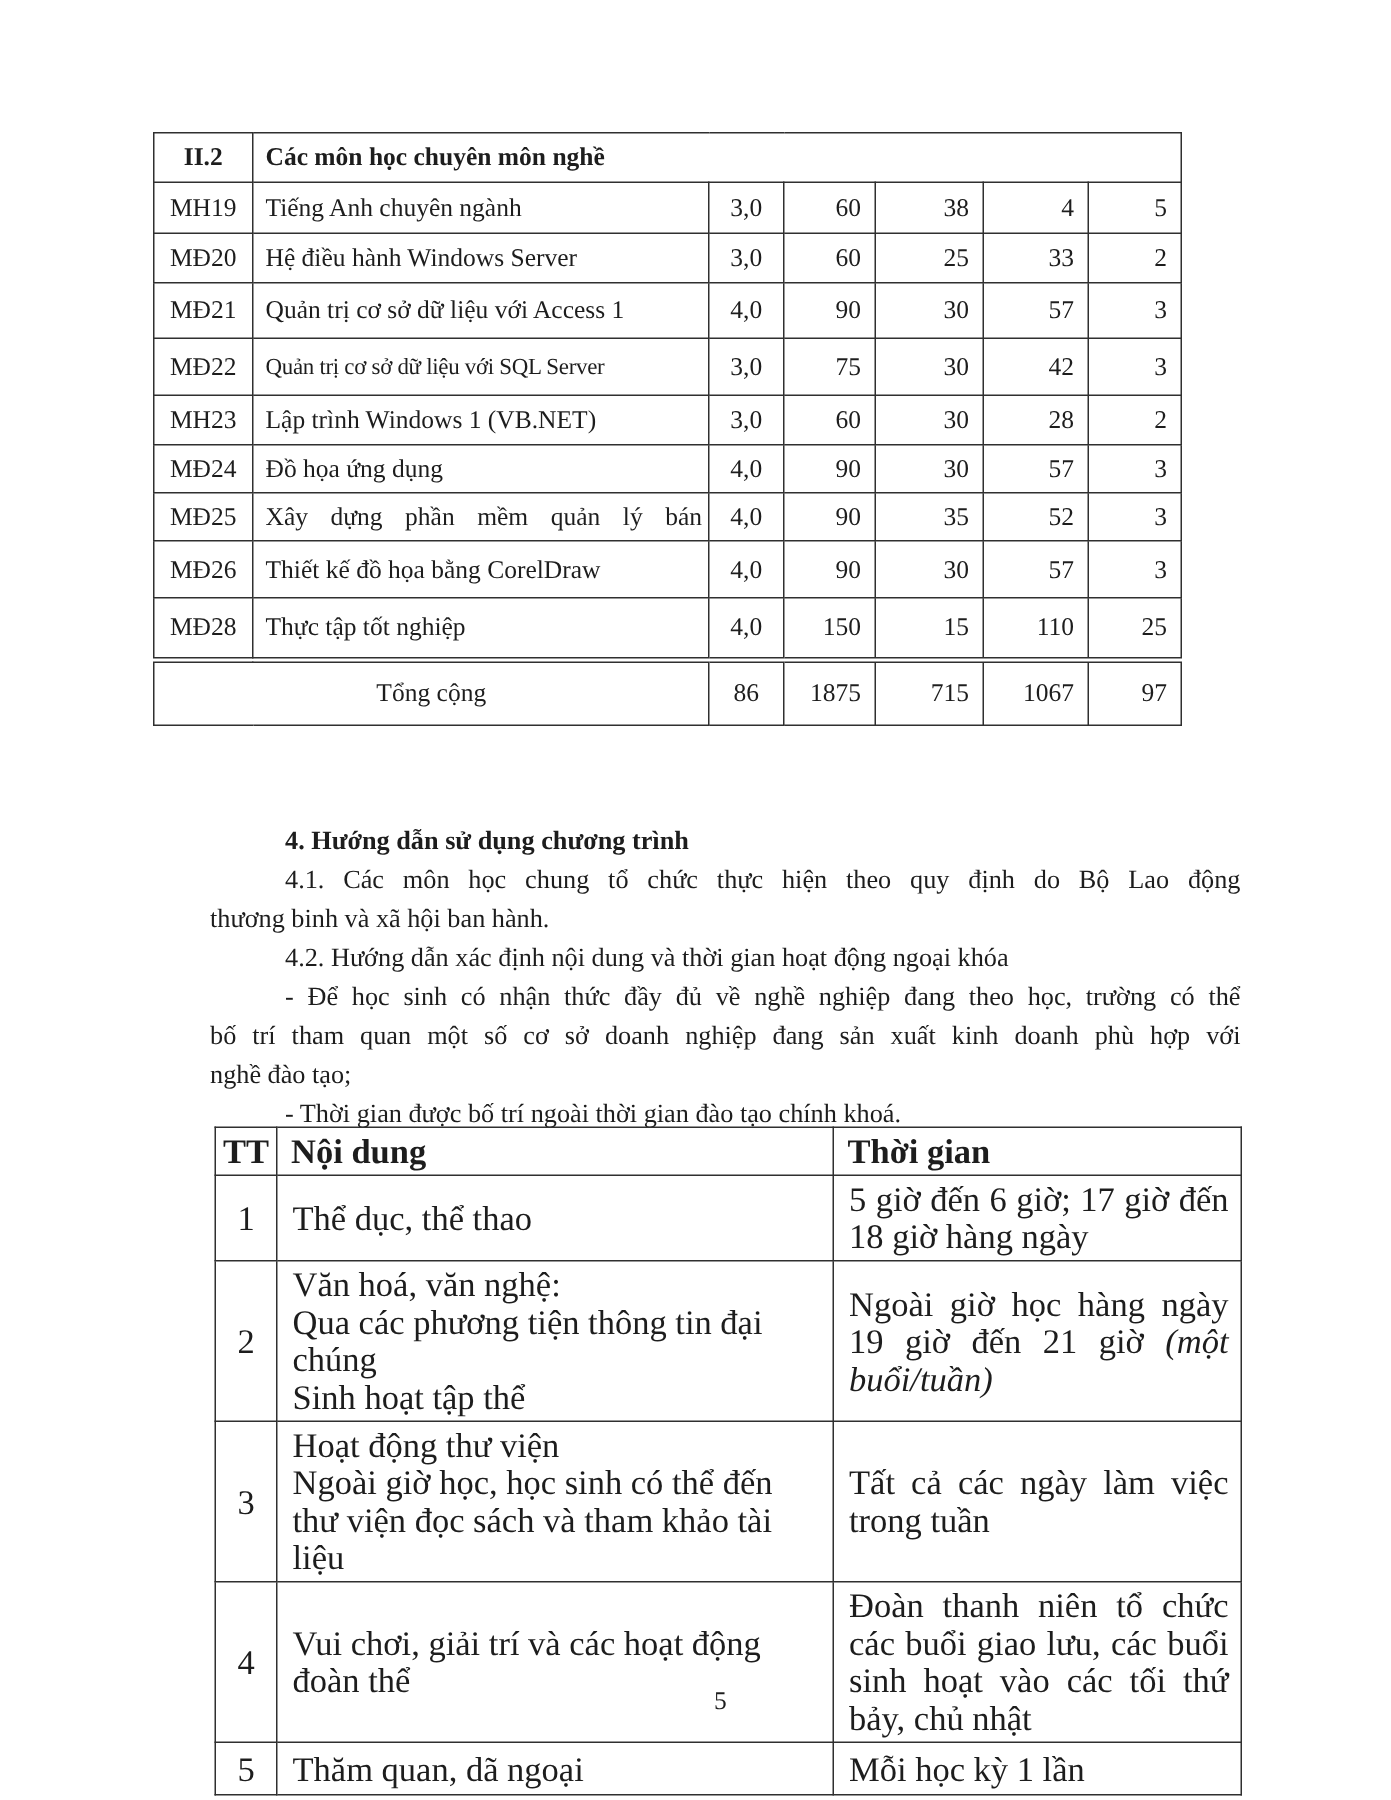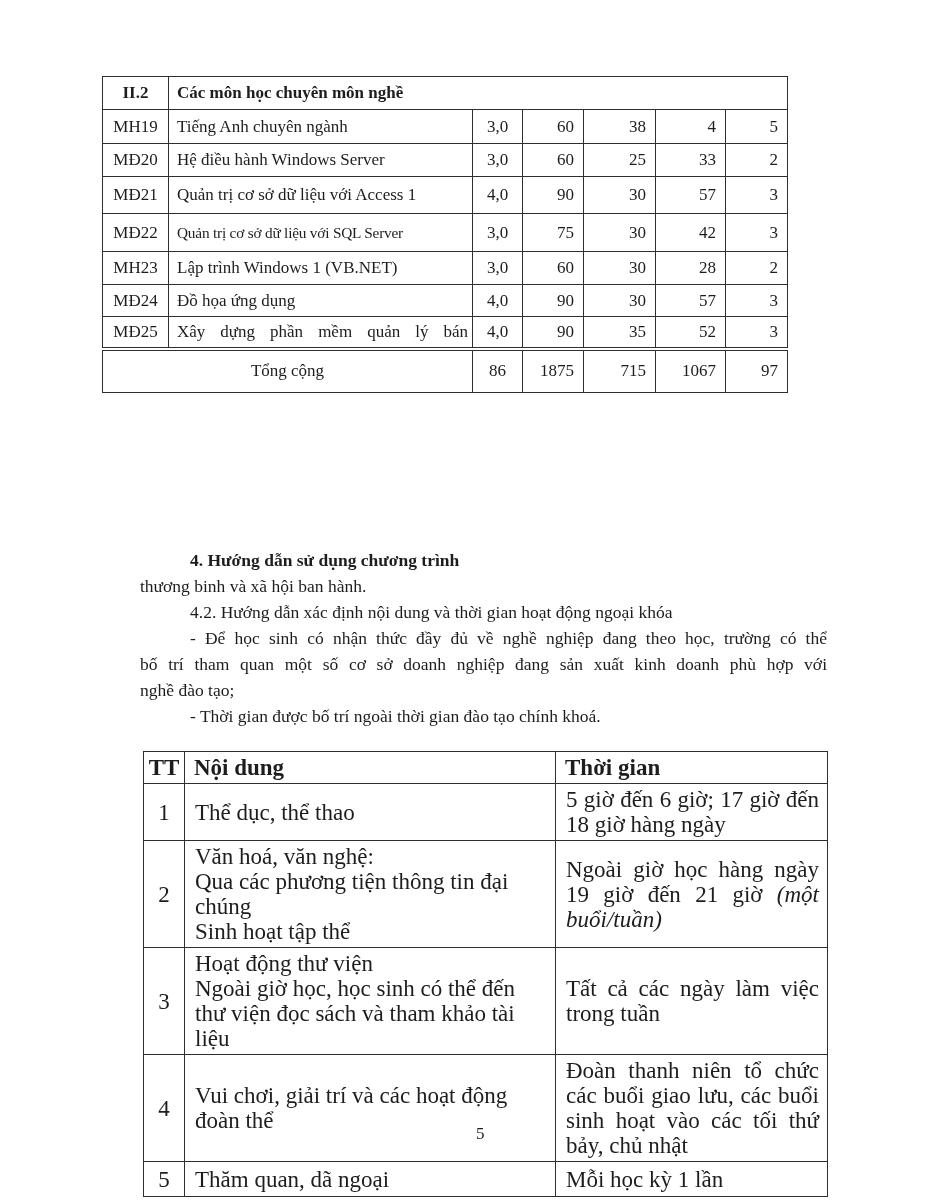--- a/index.html
+++ b/index.html
@@ -7,21 +7,21 @@
     position:relative;
     width:927px;height:1200px;
     background:#ffffff;
     font-family:"Liberation Serif","DejaVu Serif",serif;
     color:#1d1d1d;
     overflow:hidden;
     margin:0 auto;
   }
   table{border-collapse:collapse;table-layout:fixed;}
   
-  #table1{position:absolute;left:102px;top:76px;width:685px;}
+  #table1{position:absolute;left:102px;top:88px;width:685px;}
   #table1 td{
     border:1.5px solid #2f2f2f;
     font-size:17px;
     vertical-align:middle;
     padding:0;
     overflow:hidden;
   }
   #table1 .code{text-align:center;}
   #table1 .name{text-align:left;padding-left:8px;padding-right:4px;white-space:nowrap;}
   #table1 .name.cond{font-size:15.3px;letter-spacing:-0.2px;}
@@ -135,33 +135,52 @@
     </tr>
     <tr style="height:32px">
       <td class="code">MĐ25</td>
       <td class="name spread">Xây dựng phần mềm quản lý bán</td>
       <td class="cred">4,0</td>
       <td class="num">90</td>
       <td class="num">35</td>
       <td class="num">52</td>
       <td class="num">3</td>
     </tr>
+    <tr style="height:38px">
+      <td class="code">MĐ26</td>
+      <td class="name">Thiết kế đồ họa bằng CorelDraw</td>
+      <td class="cred">4,0</td>
+      <td class="num">90</td>
+      <td class="num">30</td>
+      <td class="num">57</td>
+      <td class="num">3</td>
+    </tr>
+    <tr style="height:41px">
+      <td class="code">MĐ28</td>
+      <td class="name">Thực tập tốt nghiệp</td>
+      <td class="cred">4,0</td>
+      <td class="num">150</td>
+      <td class="num">15</td>
+      <td class="num">110</td>
+      <td class="num">25</td>
+    </tr>
     <tr class="foot" style="height:44px">
       <td class="label" colspan="2">Tổng cộng</td>
       <td class="cred">86</td>
       <td class="num">1875</td>
       <td class="num">715</td>
       <td class="num">1067</td>
       <td class="num">97</td>
     </tr>
   </tbody>
     </table>
 
   <div id="textblock">
     <div class="tline ind bold">4. Hướng dẫn sử dụng chương trình</div>
+    <div class="tline ind jline">4.1. Các môn học chung tổ chức thực hiện theo quy định do Bộ Lao động</div>
     <div class="tline">thương binh và xã hội ban hành.</div>
     <div class="tline ind">4.2. Hướng dẫn xác định nội dung và thời gian hoạt động ngoại khóa</div>
     <div class="tline ind jline">- Để học sinh có nhận thức đầy đủ về nghề nghiệp đang theo học, trường có thể</div>
     <div class="tline jline">bố trí tham quan một số cơ sở doanh nghiệp đang sản xuất kinh doanh phù hợp với</div>
     <div class="tline">nghề đào tạo;</div>
     <div class="tline ind">- Thời gian được bố trí ngoài thời gian đào tạo chính khoá.</div>
   </div>
 
   <table id="table2">
     <colgroup>

